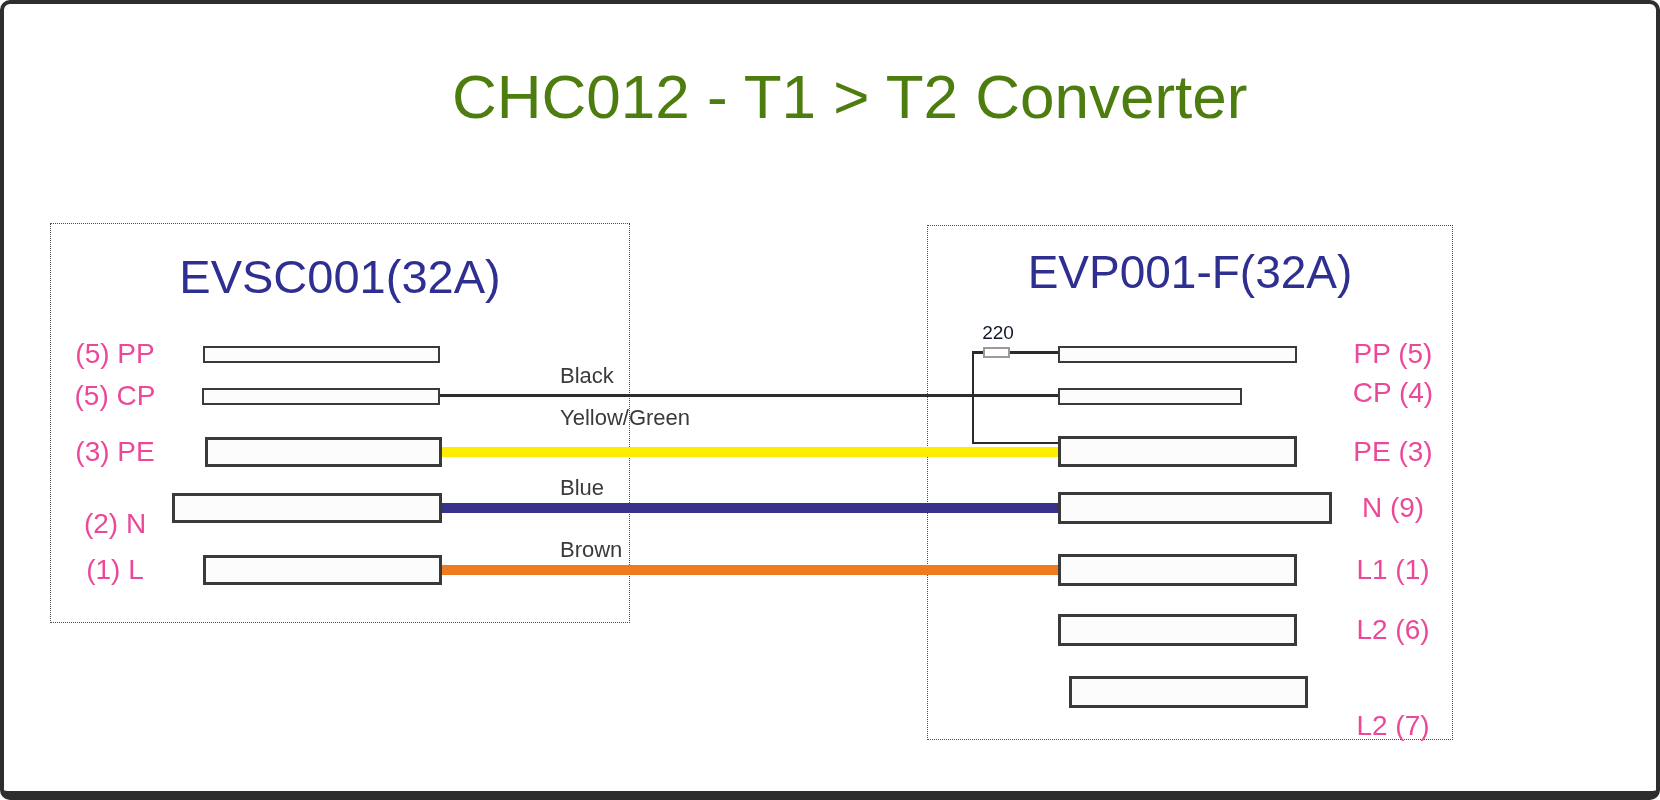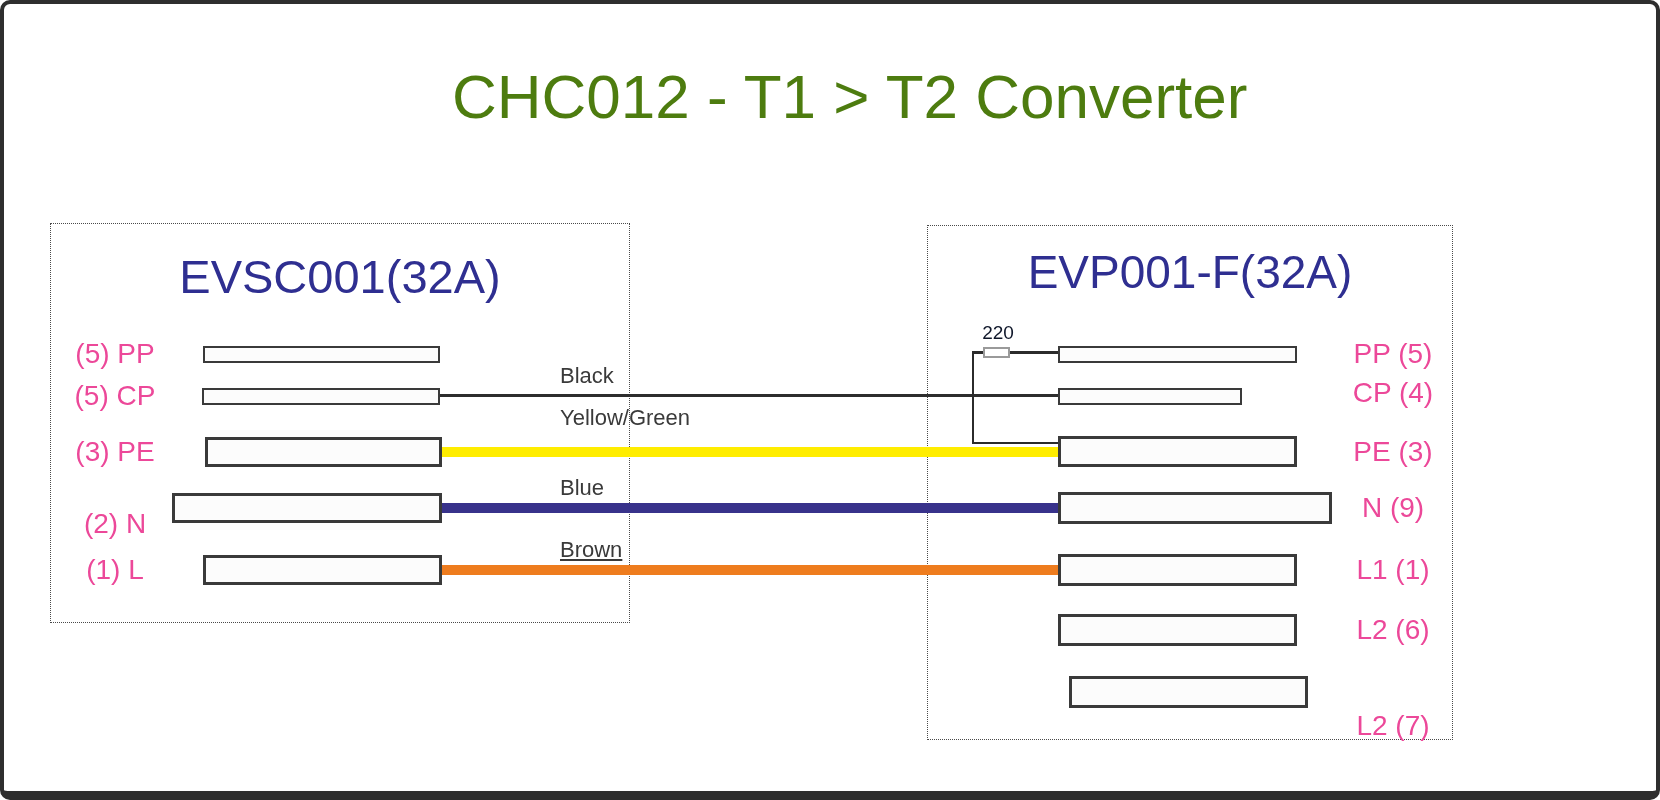--- a/index.html
+++ b/index.html
@@ -54,21 +54,21 @@
   <div id="right-title" style="color: rgb(47, 47, 145);">EVP001-F(32A)</div>
 
   <div class="wire" style="left: 440px; top: 394px; width: 618px; height: 3px; background: rgb(45, 45, 45);"></div>
   <div class="wire" style="left: 442px; top: 447px; width: 616px; height: 10px; background: rgb(255, 237, 0);"></div>
   <div class="wire" style="left: 442px; top: 503px; width: 616px; height: 10px; background: rgb(56, 50, 139);"></div>
   <div class="wire" style="left: 442px; top: 565px; width: 616px; height: 10px; background: rgb(238, 124, 30);"></div>
 
   <div class="wire-label" style="top:363px;">Black</div>
   <div class="wire-label" style="top:405px;">Yellow/Green</div>
   <div class="wire-label" style="top:475px;">Blue</div>
-  <div class="wire-label" style="top:537px;text-decoration:underline;">Brown</div>
+  <div class="wire-label" style="top:537px;">Brown</div>
 
   <div class="circuit-line" style="left:972px;top:352px;width:2px;height:92px;"></div>
   <div class="circuit-line" style="left:972px;top:351px;width:86px;height:3px;"></div>
   <div class="circuit-line" style="left:972px;top:442px;width:86px;height:2px;"></div>
   <div id="resistor-body"></div>
   <div id="resistor-value">220</div>
 
   <div class="pin-label left-col" style="top:339px;">(5) PP</div>
   <div class="pin-label left-col" style="top:381px;">(5) CP</div>
   <div class="pin-label left-col" style="top:437px;">(3) PE</div>

